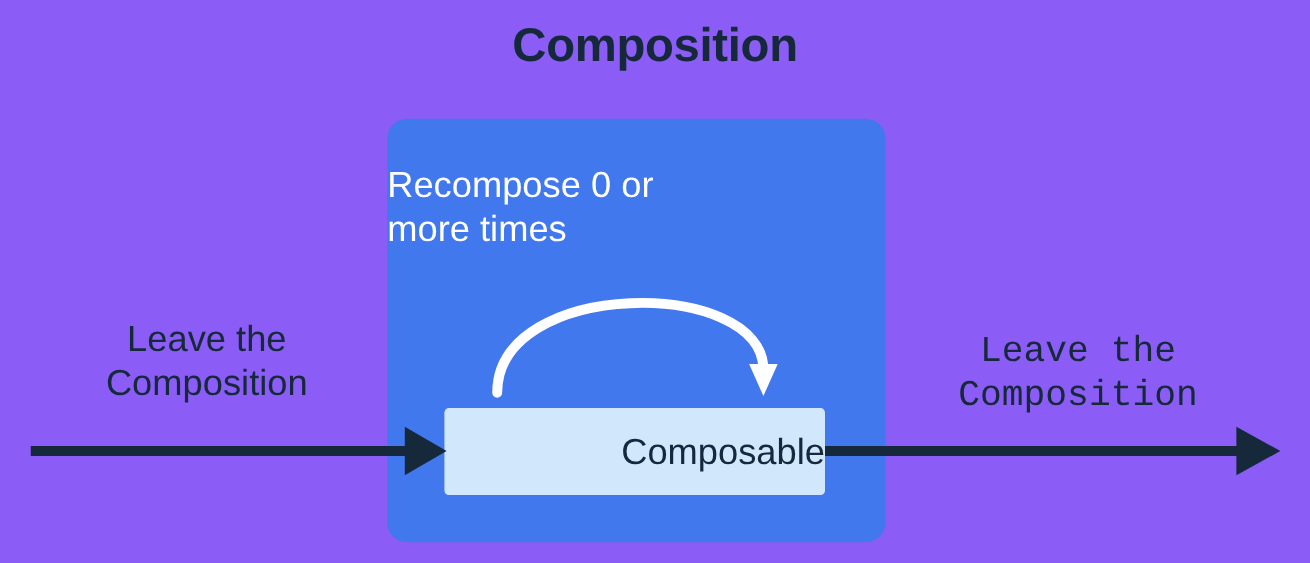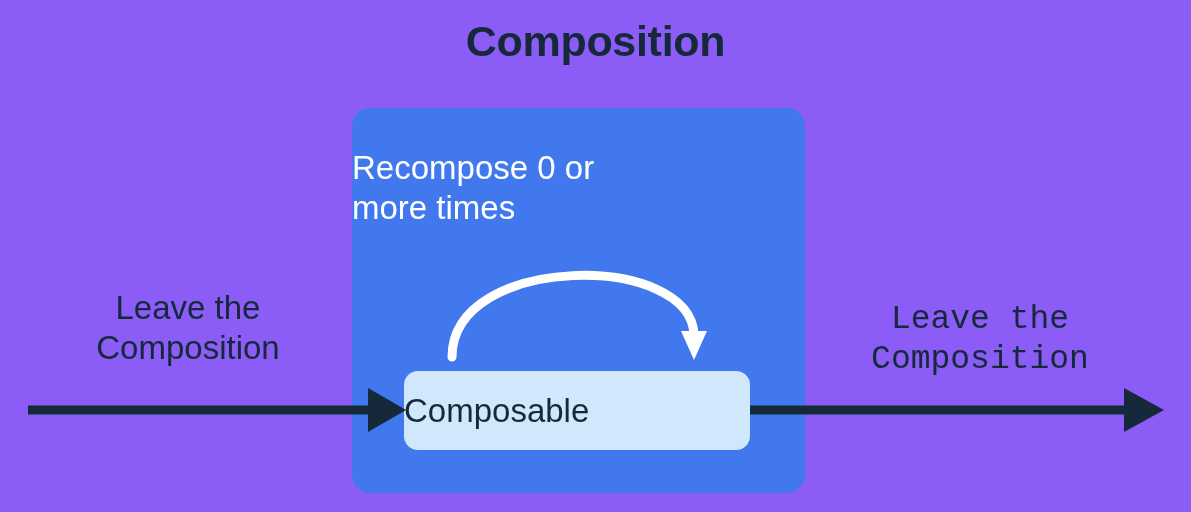--- a/index.html
+++ b/index.html
@@ -59,24 +59,24 @@
   }
 
   
   .composable-box {
     position: absolute;
     left: 404px;
     top: 371px;
     width: 346px;
     height: 79px;
     background: #d0e7fc;
-    border-radius: 14px;
+    border-radius: 4px;
     display: flex;
     align-items: center;
-    justify-content: flex-start;
+    justify-content: flex-end;
   }
   .composable-label {
     font-size: 33px;
     color: #15293a;
     line-height: 1;
   }
 
   
   .arrow-layer {
     position: absolute;

